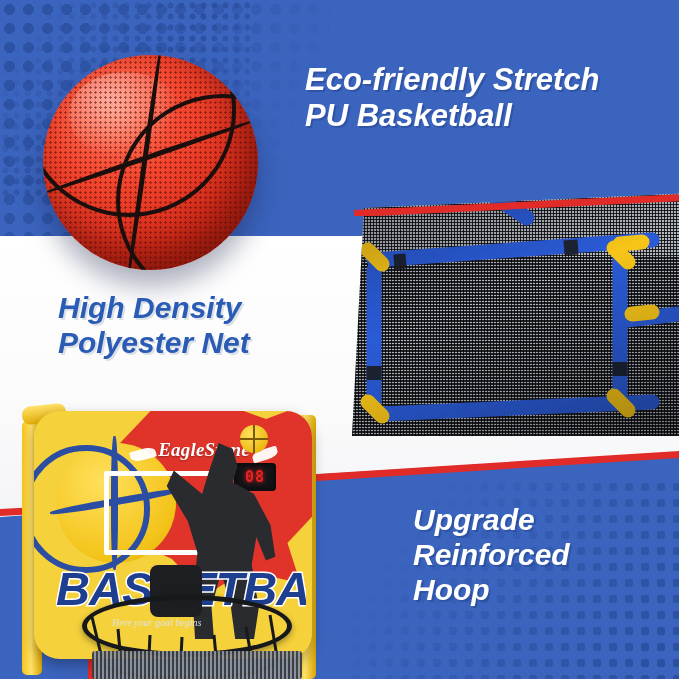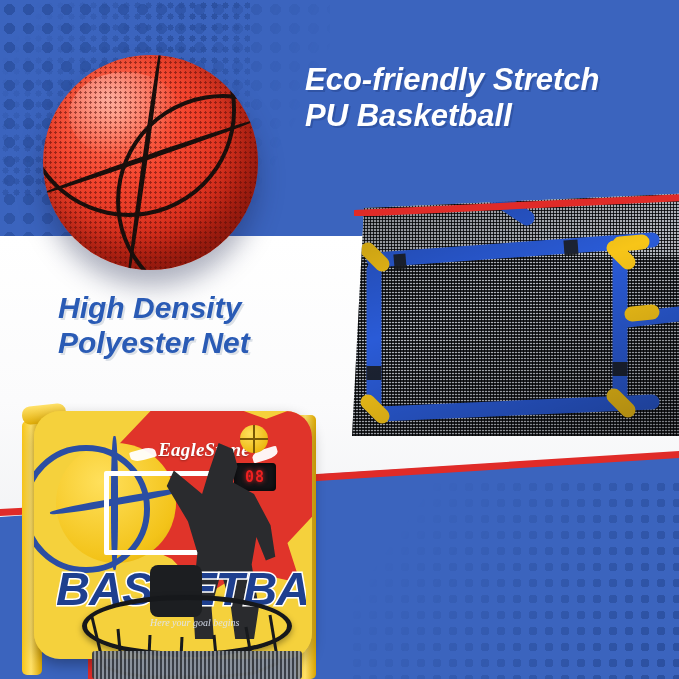--- a/index.html
+++ b/index.html
@@ -193,21 +193,21 @@
     clip-path:polygon(48% 0,60% 3%,64% 12%,60% 20%,78% 26%,92% 42%,96% 58%,88% 60%,80% 48%,76% 62%,82% 84%,78% 100%,62% 100%,58% 82%,50% 66%,42% 84%,44% 100%,28% 100%,26% 80%,30% 56%,22% 40%,12% 30%,4% 22%,10% 14%,22% 20%,34% 26%,40% 14%);
   }
 
   #board .bigword{
     position:absolute;left:22px;top:150px;width:250px;
     color:#1e3f8f;font-style:italic;font-weight:700;font-size:47px;letter-spacing:-1px;
     -webkit-text-stroke:3px #ffffff;paint-order:stroke fill;white-space:nowrap;overflow:hidden;
   }
   #board .tagline{
     position:absolute;left:78px;top:206px;color:#dfe6f5;font-size:10px;font-style:italic;
-    font-family:"Liberation Serif",serif;white-space:nowrap;opacity:.9;margin-left:38px;
+    font-family:"Liberation Serif",serif;white-space:nowrap;opacity:.9;
   }
 
   #rim{position:absolute;left:60px;top:190px;width:200px;height:52px;border:5px solid #16181b;
     border-radius:50%;background:transparent;box-shadow:0 3px 6px rgba(0,0,0,.35);}
   #rimplate{position:absolute;left:128px;top:160px;width:52px;height:52px;background:#1c1e21;border-radius:8px;}
 
   #basebox{position:absolute;left:70px;top:246px;width:210px;height:28px;
     background:repeating-linear-gradient(90deg,#3a3d42 0 2px,#8e949c 2px 4px);
     border-radius:3px;opacity:.95;}
 
@@ -340,14 +340,17 @@
     </svg>
     <div id="basebox"></div>
   </div>
 
   <div class="headline" id="txt-net">High Density
 Polyester Net</div>
 
   <div class="headline" id="txt-eco">Eco-friendly Stretch
 PU Basketball</div>
 
+  <div class="headline" id="txt-hoop">Upgrade
+Reinforced
+Hoop</div>
 
 </div>
 
 </body></html>

